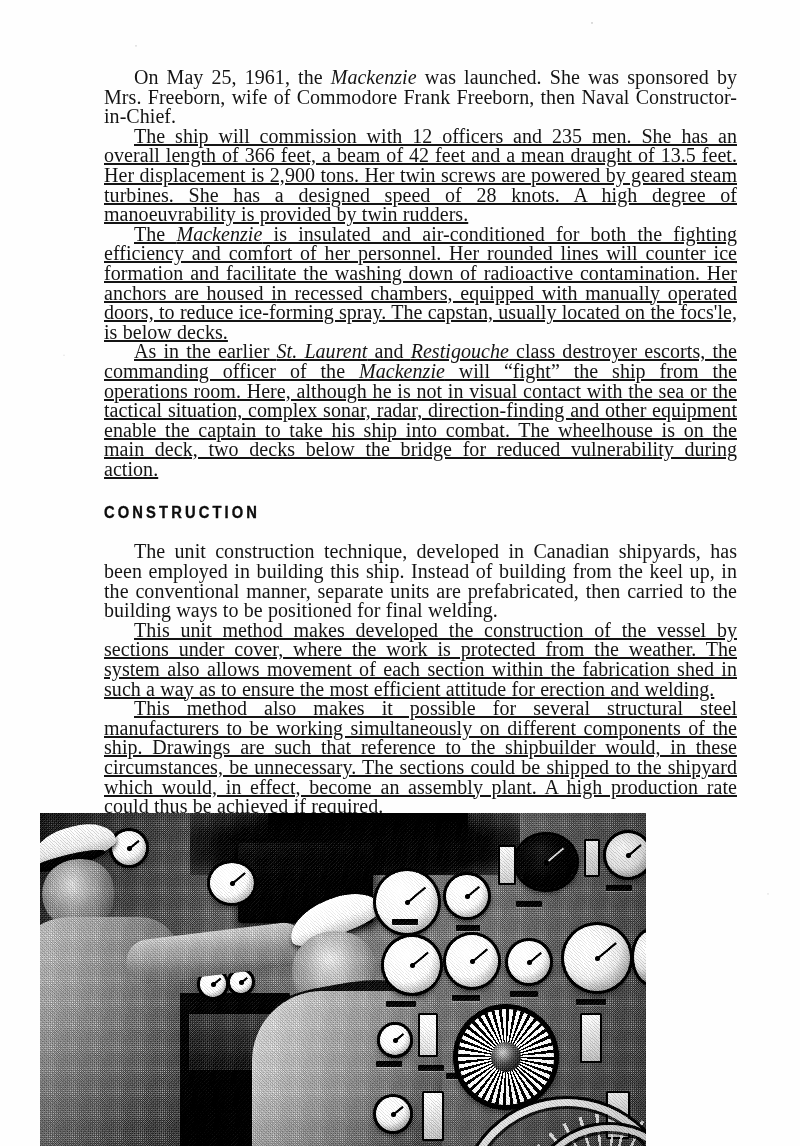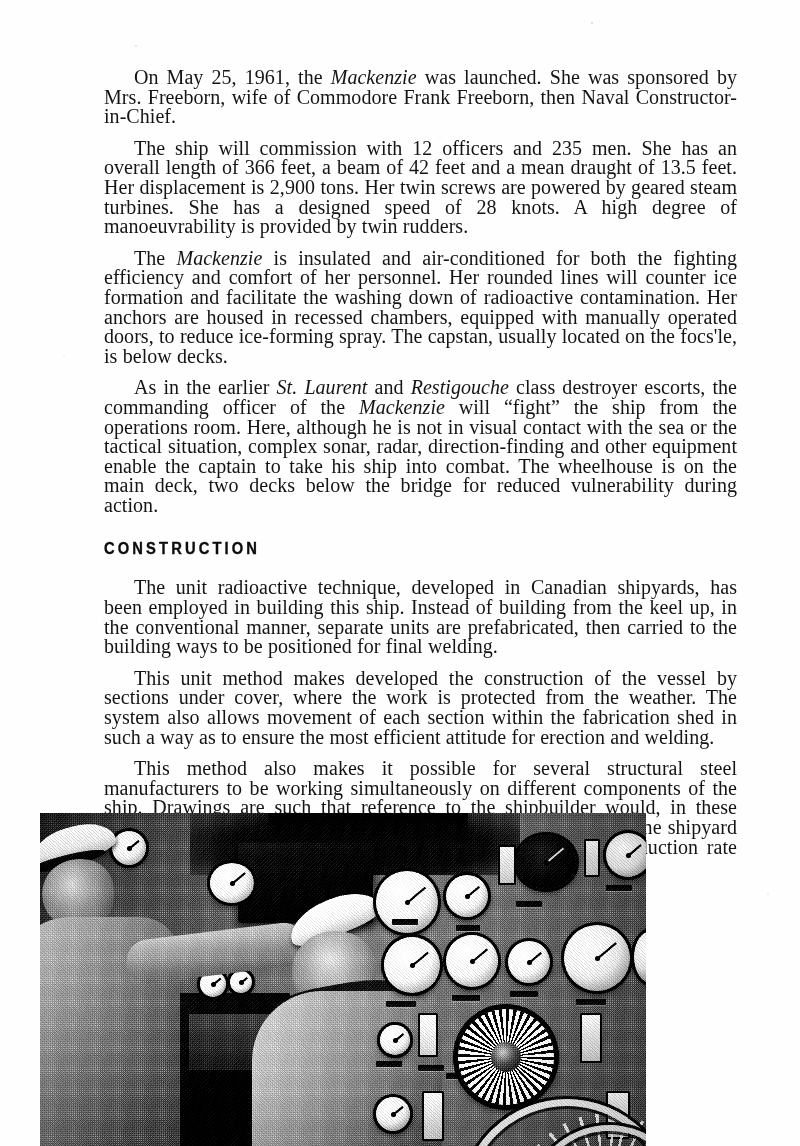--- a/index.html
+++ b/index.html
@@ -52,21 +52,21 @@
   .para {
     margin: 0;
     text-indent: 30px;
     text-align: justify;
     font-size: 20px;
     line-height: 19.6px;
     letter-spacing: .05px;
     word-spacing: .2px;
     color: #141414;
   }
-  .para + .para { margin-top: 12px; }
+  .para + .para { margin-top: 0; text-decoration: underline; }
   .para i { font-style: italic; }
 
   .section-heading {
     margin: 0;
     font-family: "Liberation Sans", "DejaVu Sans", sans-serif;
     font-weight: 700;
     font-size: 16px;
     letter-spacing: 3.4px;
     color: #0d0d0d;
     line-height: 1;
@@ -320,21 +320,21 @@
     <p class="para">The ship will commission with 12 officers and 235 men. She has an overall length of 366 feet, a beam of 42 feet and a mean draught of 13.5 feet. Her displacement is 2,900 tons. Her twin screws are powered by geared steam turbines. She has a designed speed of 28 knots. A high degree of manoeuvrability is provided by twin rudders.</p>
 
     <p class="para">The <i>Mackenzie</i> is insulated and air-conditioned for both the fighting efficiency and comfort of her personnel. Her rounded lines will counter ice formation and facilitate the washing down of radioactive contamination. Her anchors are housed in recessed chambers, equipped with manually operated doors, to reduce ice-forming spray. The capstan, usually located on the focs'le, is below decks.</p>
 
     <p class="para">As in the earlier <i>St. Laurent</i> and <i>Restigouche</i> class destroyer escorts, the commanding officer of the <i>Mackenzie</i> will “fight” the ship from the operations room. Here, although he is not in visual contact with the sea or the tactical situation, complex sonar, radar, direction-finding and other equipment enable the captain to take his ship into combat. The wheelhouse is on the main deck, two decks below the bridge for reduced vulnerability during action.</p>
 
     <div class="heading-block">
       <h2 class="section-heading">CONSTRUCTION</h2>
     </div>
 
-    <p class="para">The unit radioactive technique, developed in Canadian shipyards, has been employed in building this ship. Instead of building from the keel up, in the conventional manner, separate units are prefabricated, then carried to the building ways to be positioned for final welding.</p>
+    <p class="para">The unit construction technique, developed in Canadian shipyards, has been employed in building this ship. Instead of building from the keel up, in the conventional manner, separate units are prefabricated, then carried to the building ways to be positioned for final welding.</p>
 
     <p class="para">This unit method makes developed the construction of the vessel by sections under cover, where the work is protected from the weather. The system also allows movement of each section within the fabrication shed in such a way as to ensure the most efficient attitude for erection and welding.</p>
 
     <p class="para">This method also makes it possible for several structural steel manufacturers to be working simultaneously on different components of the ship. Drawings are such that reference to the shipbuilder would, in these circumstances, be unnecessary. The sections could be shipped to the shipyard which would, in effect, become an assembly plant. A high production rate could thus be achieved if required.</p>
 
   </div>
 
   <figure class="photo-figure">
     <div class="photo-inner">
       <div class="bulkhead"></div>

